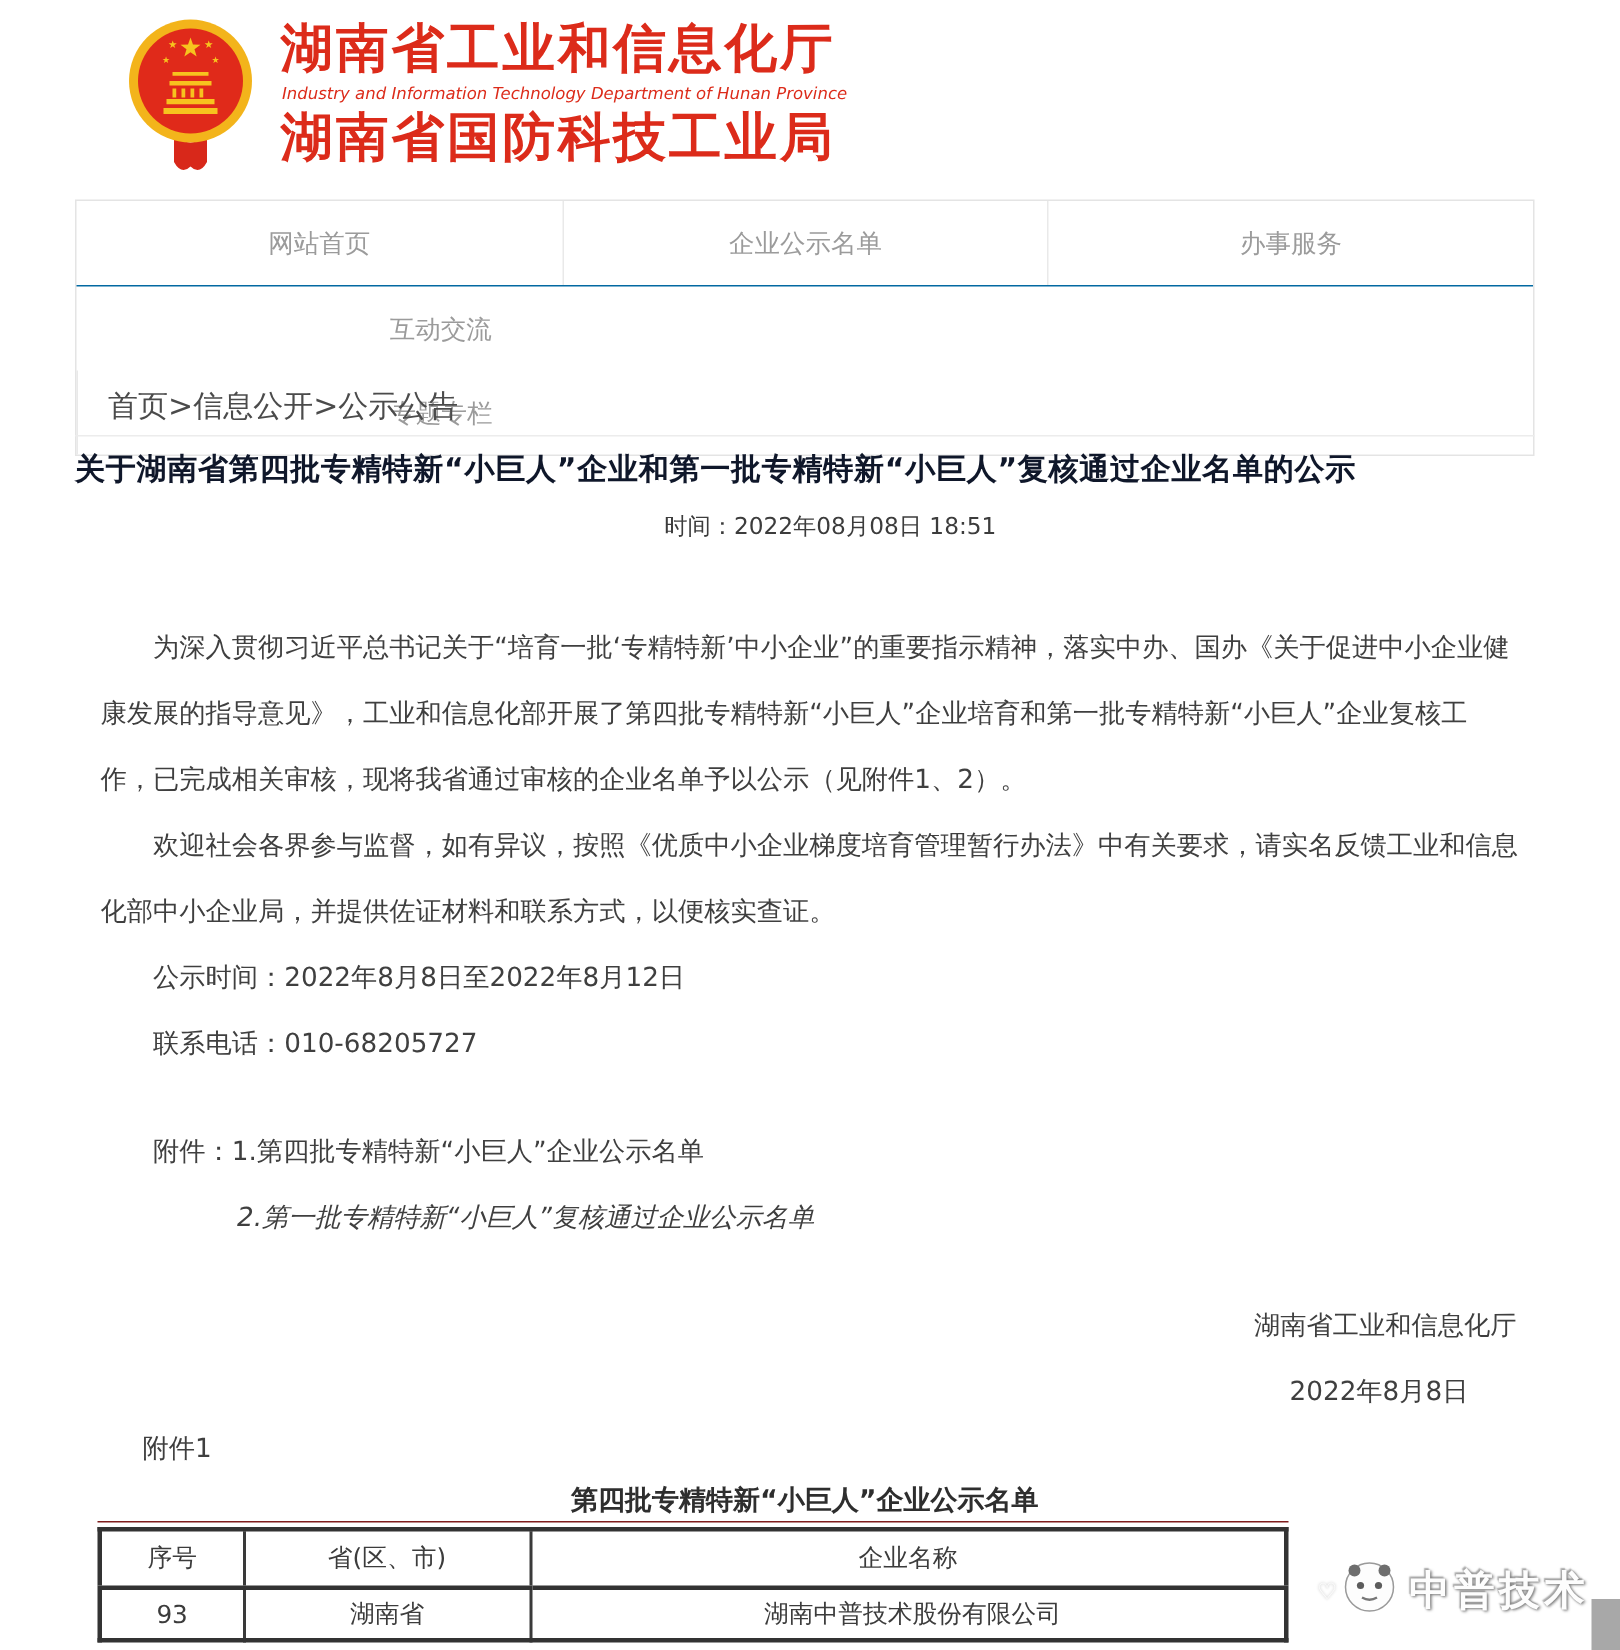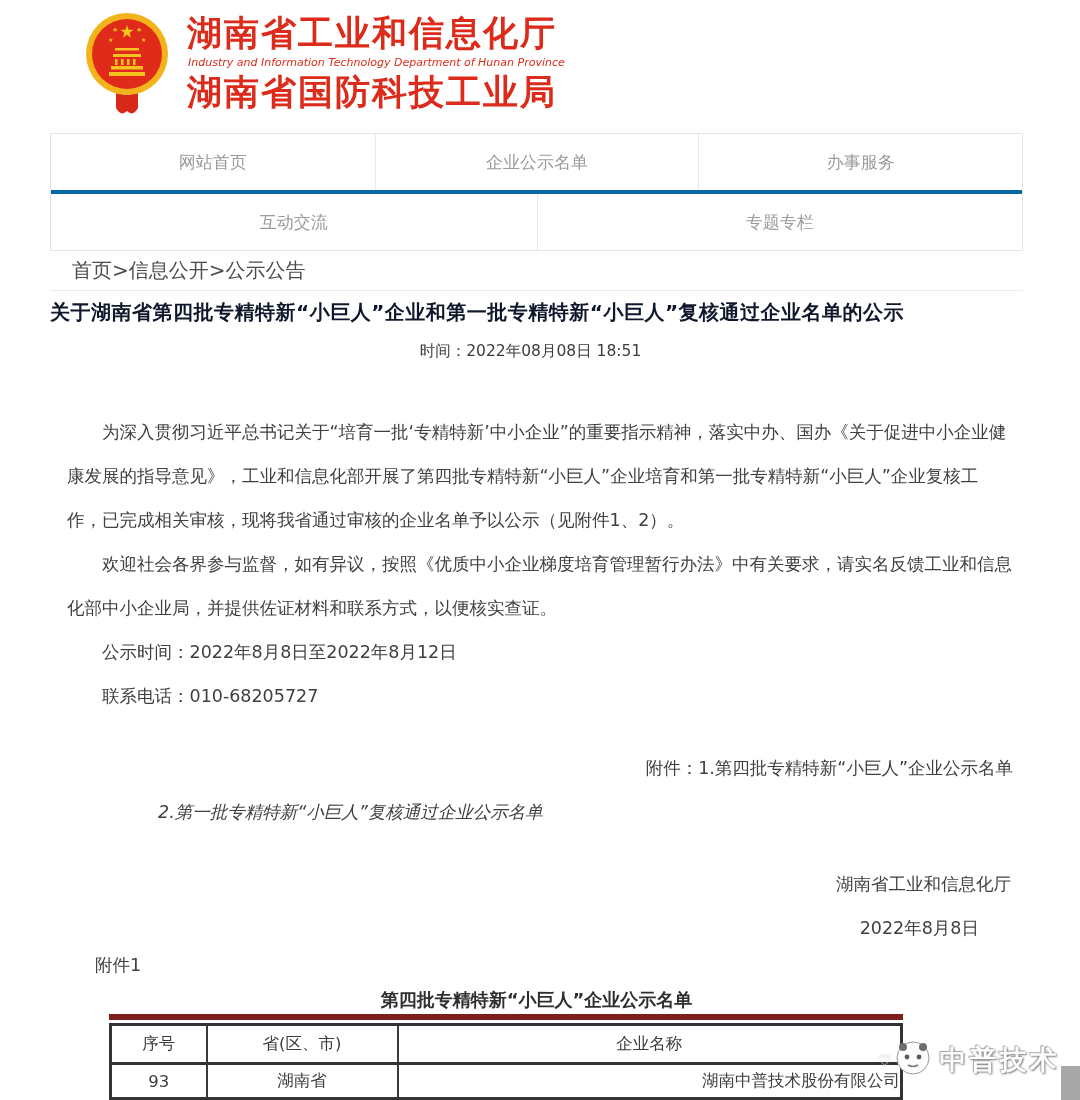--- a/index.html
+++ b/index.html
@@ -10,59 +10,59 @@
   
   .masthead { position:absolute; left:0; top:0; width:1080px; height:130px; background:#fff; }
   .emblem { position:absolute; left:84px; top:6px; width:86px; height:114px; }
   .mast-text { position:absolute; left:187px; top:12px; }
   .org-line { color:#dc2b1a; font-weight:bold; font-size:35px; letter-spacing:2px; line-height:42px; }
   .org-en   { color:#dc2b1a; font-size:11px; line-height:15px; margin:1px 0 1px 1px; letter-spacing:0px;font-style:italic; }
 
   
   .nav { position:absolute; left:50px; top:133px; width:973px; border:1px solid #e4e4e4; background:#fff; }
   .nav-row { display:flex; width:100%; }
-  .nav-row + .nav-row { border-top:4px solid #0369a1; }
+  .nav-row + .nav-row { border-top:1px solid #0369a1;flex-direction:column; }
   .nav-cell { height:56px; display:flex; align-items:center; justify-content:center;
               color:#9b9b9b; font-size:17px; cursor:pointer; }
   .nav-row1 .nav-cell { width:33.333%; }
   .nav-row2 .nav-cell { width:50%; }
   .nav-cell + .nav-cell { border-left:1px solid #e9e9e9; }
 
   
   .breadcrumb { position:absolute; left:72px; top:257px; font-size:20px; color:#4b4b4b; cursor:pointer; }
   .rule { position:absolute; left:50px; top:290px; width:973px; height:1px; background:#ececec; }
   .article-title { position:absolute; left:50px; top:299px; width:973px; text-align:left;
                    color:#0f172a; font-size:20px; font-weight:bold; letter-spacing:0.5px; }
-  .article-time { position:absolute; left:44px; top:341px; width:973px; text-align:center;
+  .article-time { position:absolute; left:67px; top:341px; width:973px; text-align:center;
                   color:#3c3c3c; font-size:15.5px; }
 
   
   .article-body { position:absolute; left:67px; top:410px; width:946px;
                   color:#3f3f3f; font-size:17.5px; line-height:44px; }
   .article-body p.indent { text-indent:2em; }
-  .attach-group { margin-top:28px;text-align:right; }
+  .attach-group { margin-top:28px; }
   .attach2 { padding-left:91px;font-style:italic; }
   .sig { text-align:right; }
   .sig-name { margin-top:28px; padding-right:2px; }
   .sig-date { padding-right:34px; }
 
   
   .attach1-label { position:absolute; left:95px; top:953px; color:#3f3f3f; font-size:17.5px; }
   .table-title { position:absolute; left:50px; top:988px; width:973px; text-align:center;
                  color:#2e2e2e; font-size:18px; font-weight:bold; }
-  .tbl-wrap { position:absolute; left:65px; top:1014px; width:794px; border-top:6px solid #7f1d1d; padding-top:3px;margin-left:44px; }
+  .tbl-wrap { position:absolute; left:65px; top:1014px; width:794px; border-top:1px solid #7f1d1d; padding-top:3px; }
   table.list { width:100%; border-collapse:collapse; border:3px solid #333; background:#fff;
                color:#3c3c3c; font-size:16.5px; }
   table.list th { font-weight:normal; height:39px; border-bottom:3px solid #333; text-align:center; }
   table.list td { height:35px; }
   table.list th + th, table.list td + td { border-left:2px solid #3a3a3a; }
   .col-no  { width:96px; }
   .col-prov{ width:191px; }
   td.c { text-align:center; }
-  td.l { text-align:right; padding-left:6px;font-family:Liberation Mono, monospace; }
+  td.l { text-align:center; padding-left:6px;font-family:Liberation Mono, monospace; }
 
   
   .watermark { position:absolute; left:878px; top:1026px; width:200px; height:52px; display:flex;
                align-items:flex-end; pointer-events:none; }
   .wm-heart { color:#fff; font-size:15px; text-shadow:0 0 2px #8a8a8a; margin-right:2px; transform:translateY(-8px); }
   .wm-logo { width:40px; height:40px; flex:0 0 40px; }
   .wm-text { color:#fdfdfd; font-size:27px; font-weight:bold; letter-spacing:3px; margin-left:6px;
              text-shadow:0 0 1px #9a9a9a, 1px 1px 2px #777, -1px -1px 1px #aaa; }
 
   .corner-block { position:absolute; left:1061px; top:1066px; width:19px; height:34px; background:#a8a8a8; }

